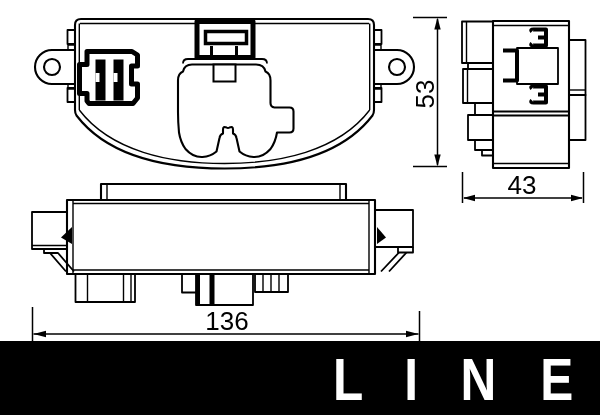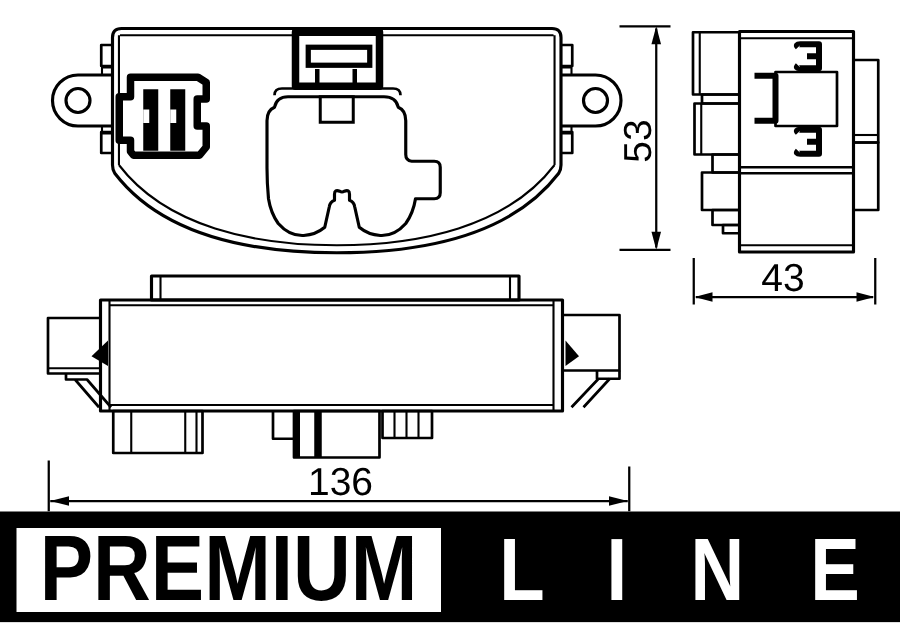--- a/index.html
+++ b/index.html
@@ -150,23 +150,20 @@
     <g>
       <path class="dim" d="M32.5,307 V341 M419.5,311 V341"></path>
       <path class="dim" d="M33.5,334 H418.5"></path>
       <polygon class="blk" points="33.5,334 46,330.8 46,337.2"></polygon>
       <polygon class="blk" points="418.5,334 406,330.8 406,337.2"></polygon>
       <text class="dimtxt" x="227" y="330" text-anchor="middle">136</text>
     </g>
   </svg>
 
   <div class="banner">
-    <div class="premium-box">
-      <span>PREMIUM</span>
-    </div>
     <div class="line-row">
       <span>L</span>
       <span>I</span>
       <span>N</span>
       <span>E</span>
     </div>
   </div>
 
 </div>
 

